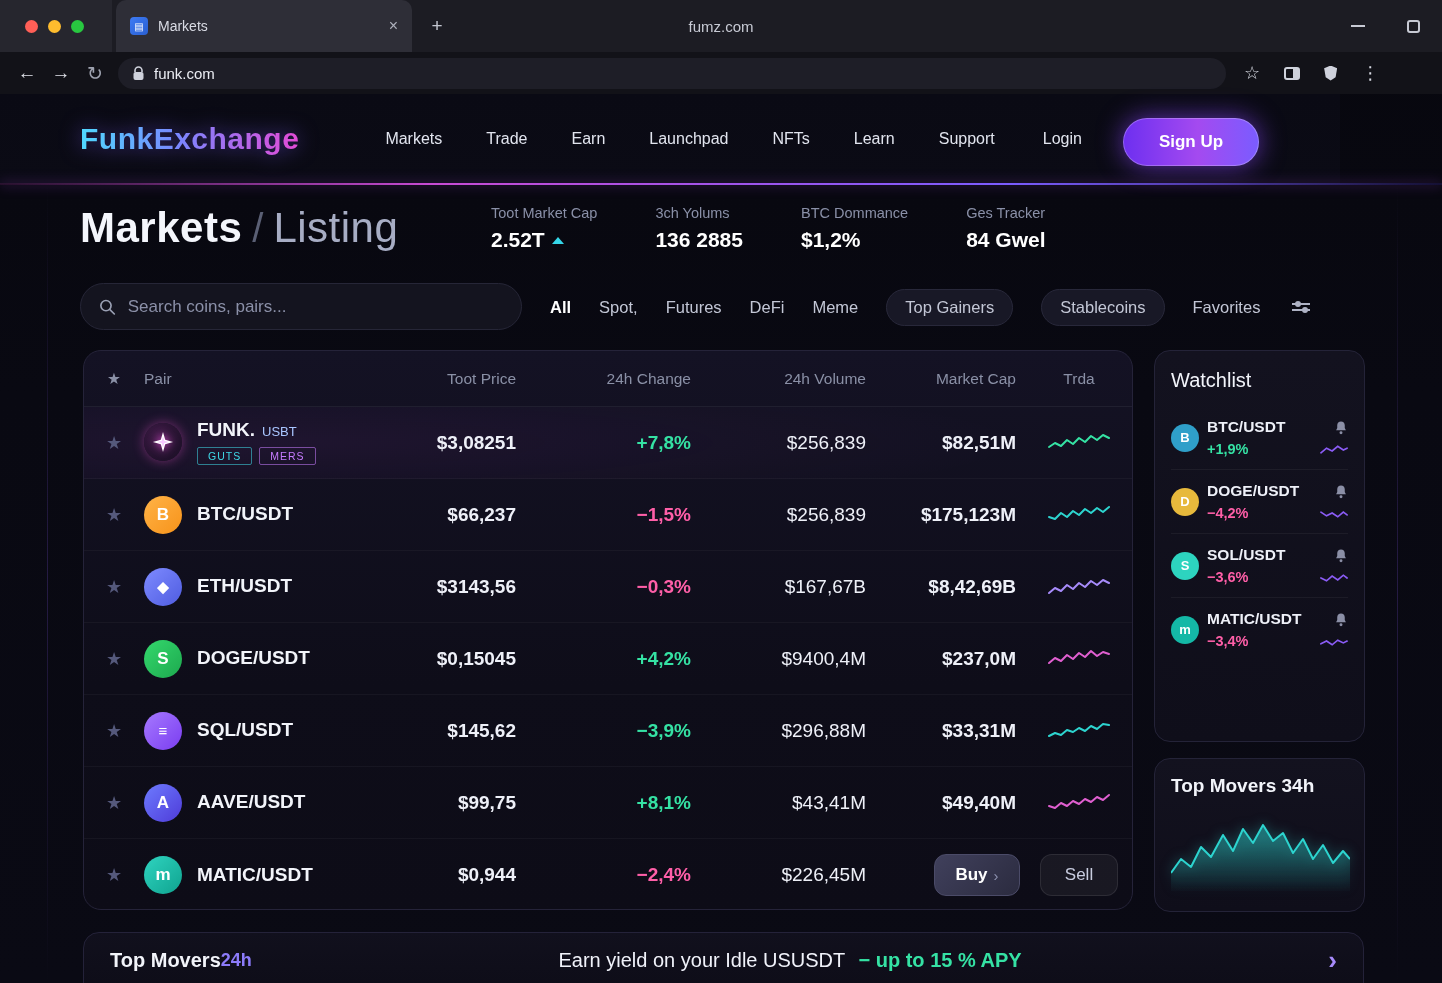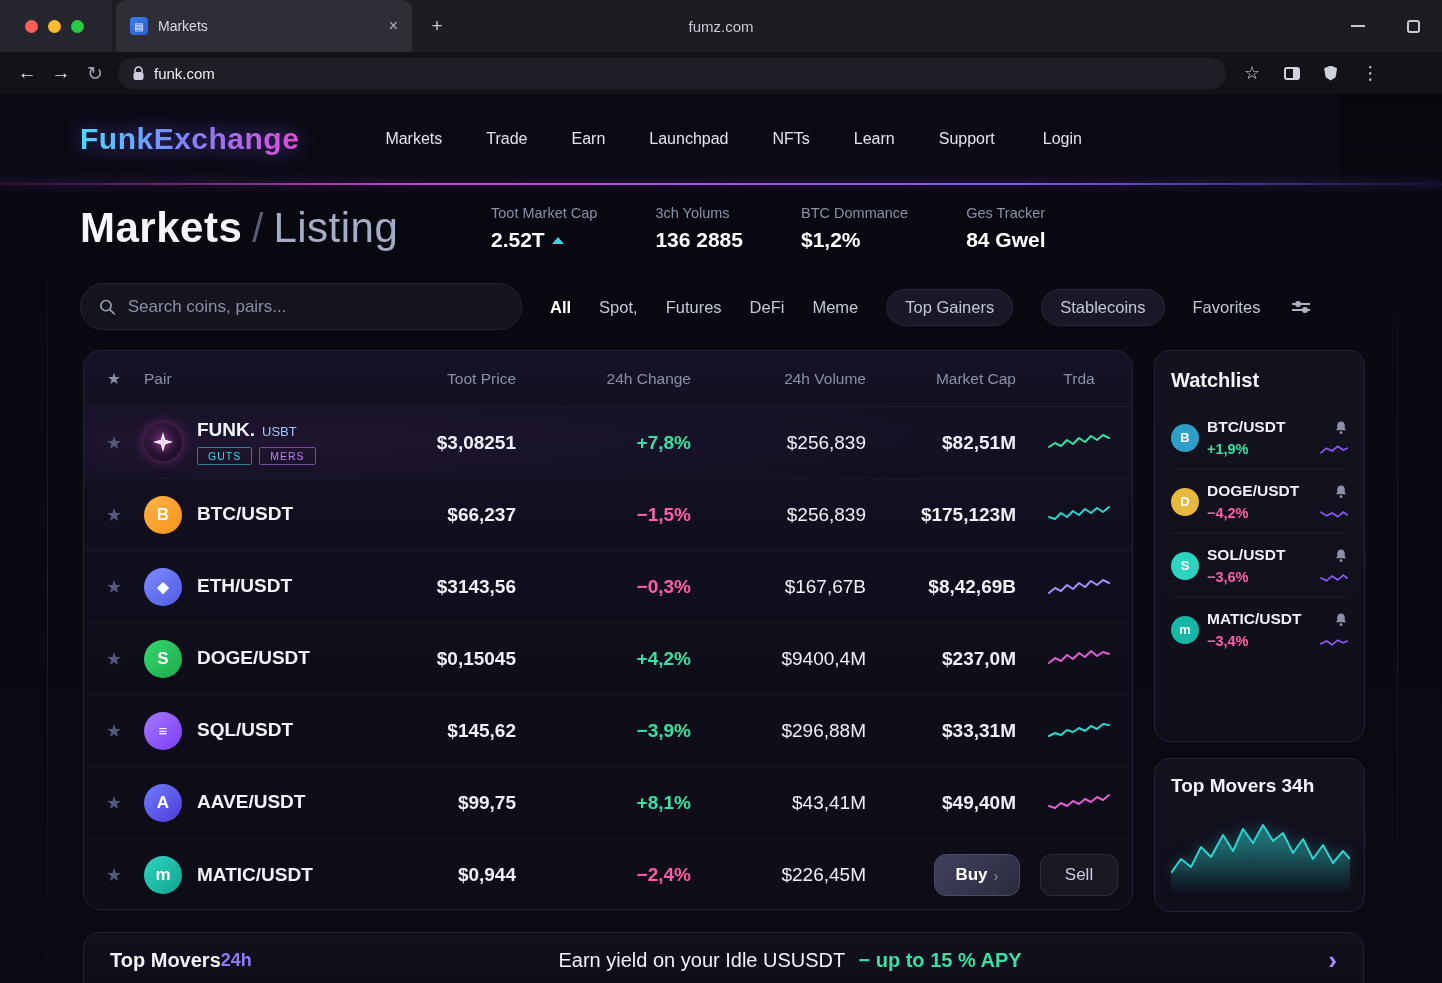--- a/index.html
+++ b/index.html
@@ -138,21 +138,21 @@
              border:1px solid #4b4b68; color:#fff; font-size:17px; font-weight:bold;
              display:flex; align-items:center; justify-content:center; gap:6px; }
   .btn-buy b { color:#8e92b0; font-weight:normal; font-size:15px; }
   .btn-sell { width:78px; height:42px; border-radius:12px; background:rgba(255,255,255,.05);
               border:1px solid rgba(255,255,255,.09); color:#c9cde0; font-size:17px;
               display:flex; align-items:center; justify-content:center; margin:0 auto; }
 
   
   .watchlist { position:absolute; left:1154px; top:350px; width:211px; height:392px; border-radius:16px;
                background:linear-gradient(180deg,#13121f,#0f0e1a); border:1px solid #242338; padding:18px 16px; }
-  .wl-title { color:#f2f4fa; font-size:20px; font-weight:bold; margin-bottom:14px; }
+  .wl-title { color:#f2f4fa; font-size:20px; font-weight:normal; margin-bottom:14px; }
   .wl-item { display:grid; grid-template-columns:36px 1fr 22px; align-items:center; padding:12px 0;
              border-bottom:1px solid rgba(255,255,255,.05); }
   .wl-item:last-child { border-bottom:none; }
   .wl-coin { width:28px; height:28px; border-radius:50%; color:#fff; font-size:13px; font-weight:bold;
              display:flex; align-items:center; justify-content:center; }
   .wl-main { display:flex; flex-direction:column; gap:5px; }
   .wl-pair { color:#eef0f8; font-size:15.5px; font-weight:bold; }
   .wl-chg { font-size:14.5px; font-weight:bold; }
   .wl-side { display:flex; flex-direction:column; align-items:flex-end; gap:8px; }
   .bell { width:14px; height:16px; fill:#8b8fa6; }
@@ -224,20 +224,21 @@
     <nav class="main-nav">
       <span>Markets</span>
       <span>Trade</span>
       <span>Earn</span>
       <span>Launchpad</span>
       <span>NFTs</span>
       <span>Learn</span>
       <span>Support</span>
     </nav>
     <span class="login">Login</span>
+    <span class="signup">Sign Up</span>
   </div>
   <div class="header-divider"></div>
   <div class="rail l"></div>
   <div class="rail r"></div>
 
   <div class="title-row">
     <span class="pg-title">Markets</span>
     <span class="pg-sep">/</span>
     <span class="pg-sub">Listing</span>
   </div>

